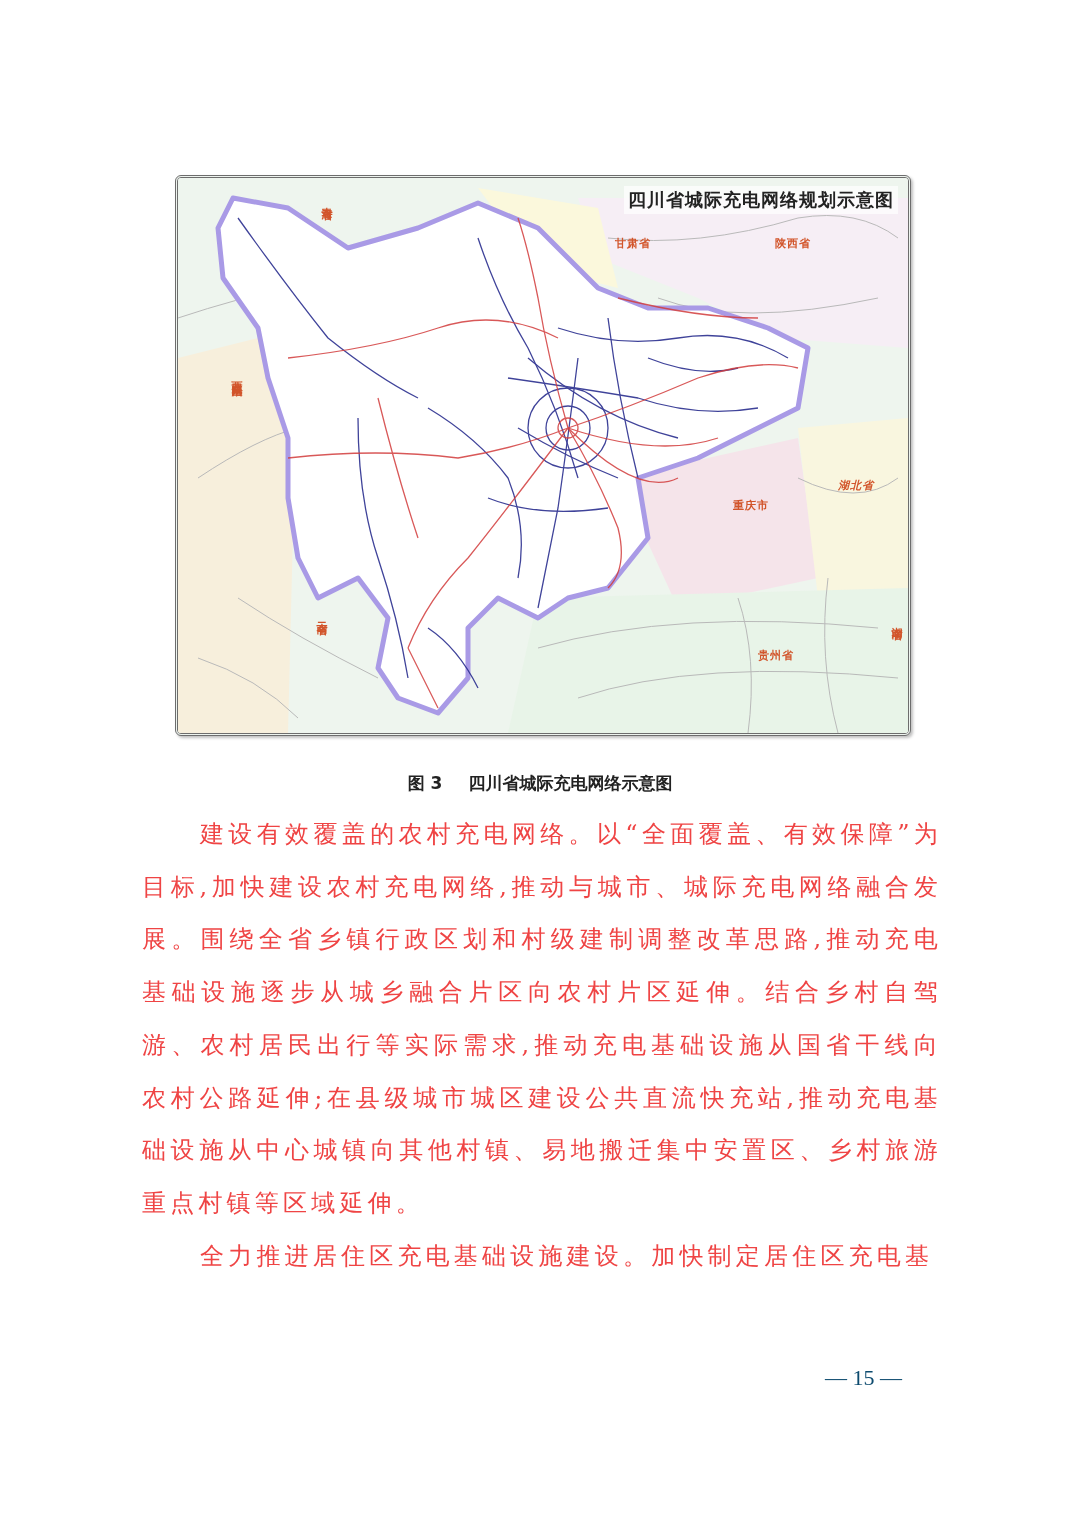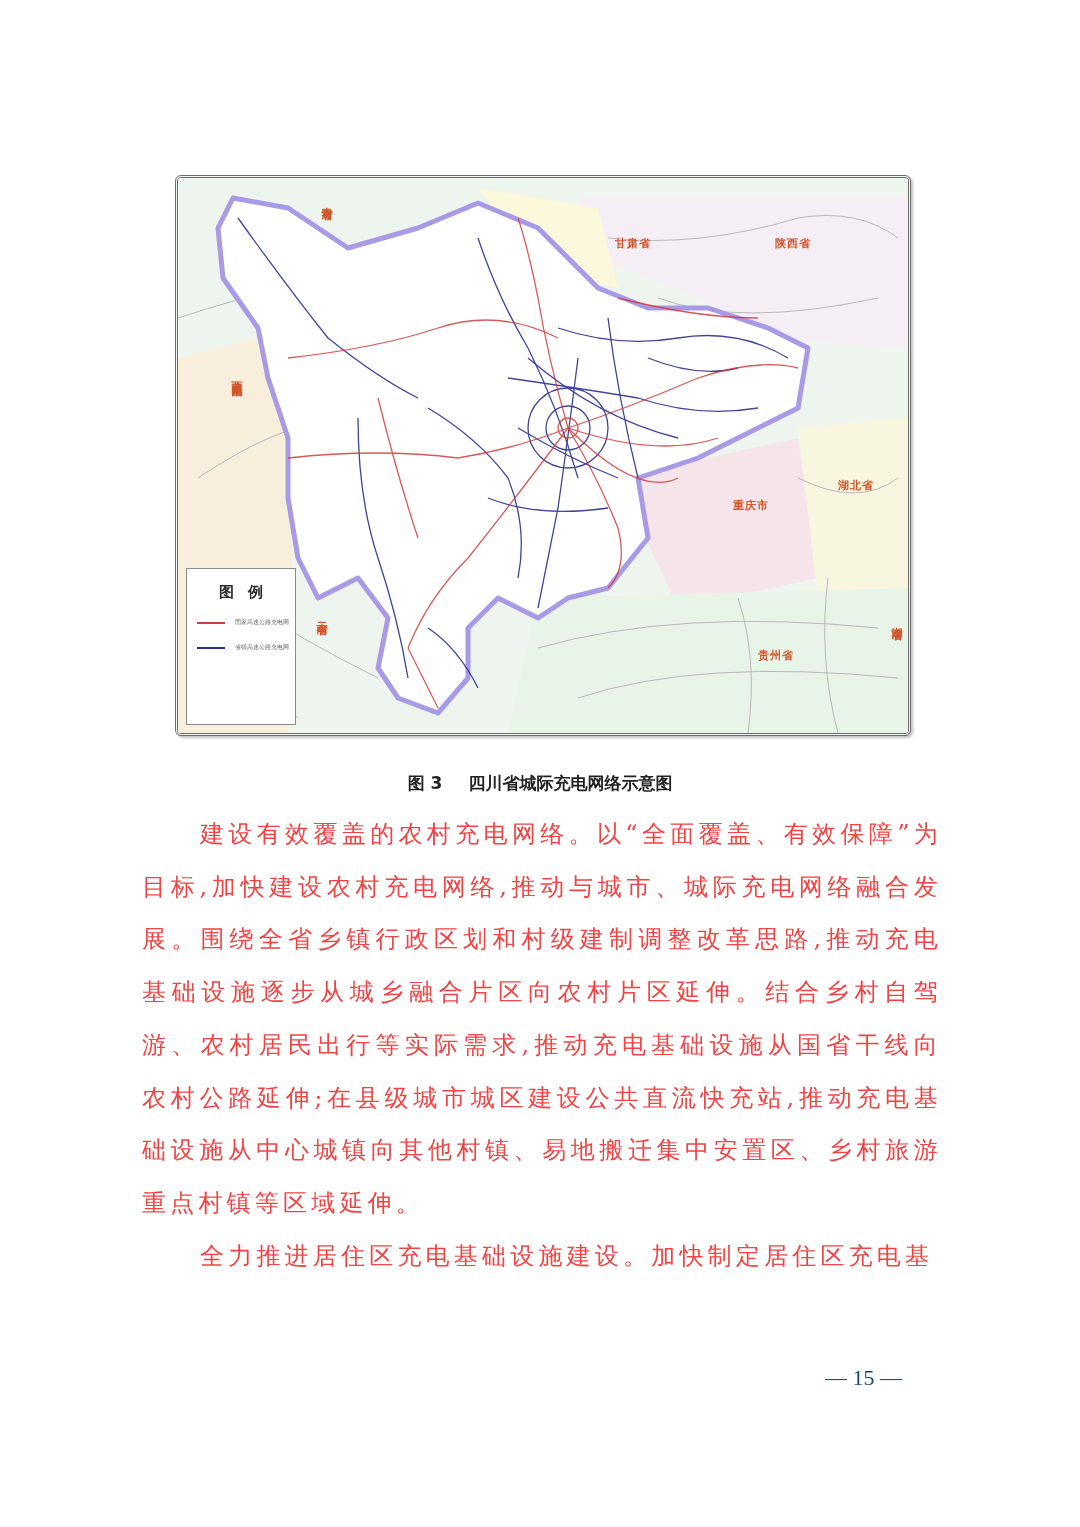--- a/index.html
+++ b/index.html
@@ -156,42 +156,32 @@
       <path d="M390 250 Q330 330 290 380 Q250 420 230 470"></path>
       <path d="M390 250 Q480 280 540 260"></path>
       <path d="M390 250 Q460 320 500 300"></path>
       <path d="M200 220 Q220 300 240 360"></path>
       <path d="M440 120 Q520 140 580 140"></path>
       <circle cx="390" cy="250" r="10"></circle>
       <path d="M230 470 Q250 510 260 530"></path>
     </g>
   </svg>
 
+  <div class="map-title">四川省城际充电网络规划示意图</div>
 
   <div class="region-label vertical" style="left:140px; top:20px;">青海省</div>
   <div class="region-label" style="left:437px; top:58px;">甘肃省</div>
   <div class="region-label" style="left:597px; top:58px;">陕西省</div>
   <div class="region-label vertical" style="left:50px; top:195px;">西藏自治区</div>
   <div class="region-label" style="left:555px; top:320px;">重庆市</div>
-  <div class="region-label" style="left:660px; top:300px;">湖北省</div>
+  <div class="region-label" style="left:660px; top:300px;font-style:italic;">湖北省</div>
   <div class="region-label vertical" style="left:135px; top:435px;">云南省</div>
   <div class="region-label" style="left:580px; top:470px;">贵州省</div>
   <div class="region-label vertical" style="left:710px; top:440px;">湖南省</div>
 
-  <div class="legend">
-    <div class="legend-title">图例</div>
-    <div class="legend-row">
-      <span class="legend-line" style="background:#d23c3c;"></span>
-      <span class="legend-text">国家高速公路充电网</span>
-    </div>
-    <div class="legend-row">
-      <span class="legend-line" style="background:#2b2f8f;"></span>
-      <span class="legend-text">省级高速公路充电网</span>
-    </div>
-  </div>
 </div>
 
 <div class="caption">
   <span class="fig-no">图 3</span><span>四川省城际充电网络示意图</span>
 </div>
 
 <div class="body-text">
   <p class="indent">建设有效覆盖的农村充电网络。以“全面覆盖、有效保障”为目标,加快建设农村充电网络,推动与城市、城际充电网络融合发展。围绕全省乡镇行政区划和村级建制调整改革思路,推动充电基础设施逐步从城乡融合片区向农村片区延伸。结合乡村自驾游、农村居民出行等实际需求,推动充电基础设施从国省干线向农村公路延伸;在县级城市城区建设公共直流快充站,推动充电基础设施从中心城镇向其他村镇、易地搬迁集中安置区、乡村旅游重点村镇等区域延伸。</p>
   <p class="indent">全力推进居住区充电基础设施建设。加快制定居住区充电基</p>
 </div>

